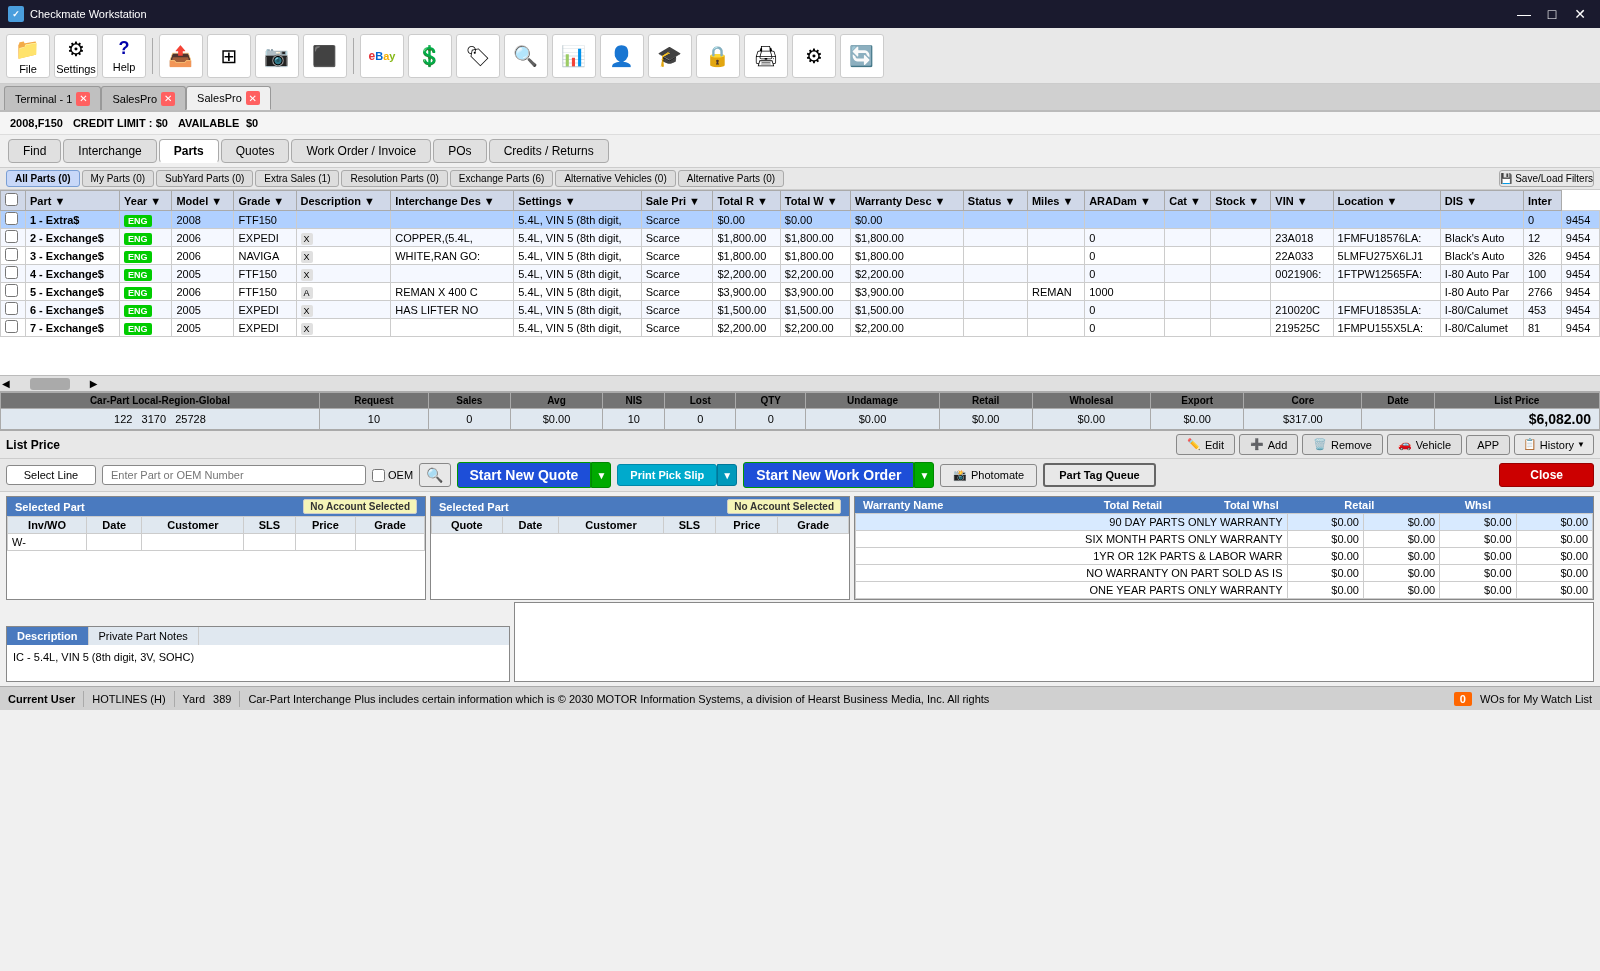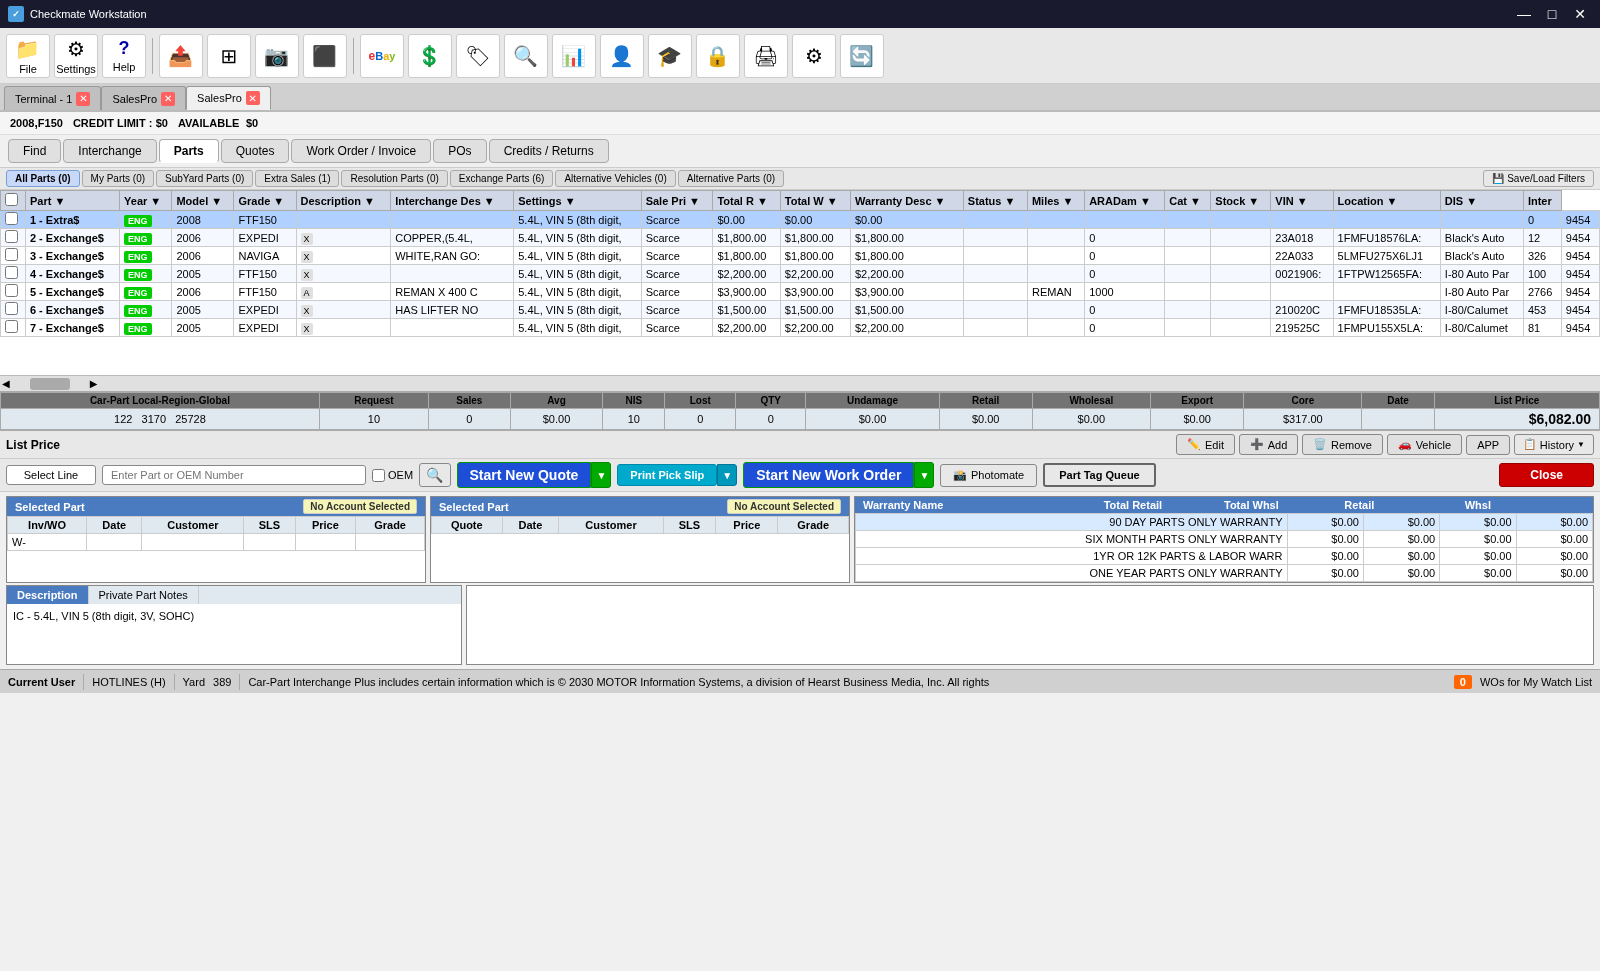--- a/index.html
+++ b/index.html
@@ -29,21 +29,21 @@
 
     
     .nav-tabs { display: flex; align-items: center; padding: 4px 8px; background: #f0f0f0; border-bottom: 1px solid #ccc; gap: 2px; }
     .nav-tab { padding: 4px 14px; border: 1px solid #aaa; border-radius: 4px; cursor: pointer; background: #e0e0e0; font-size: 12px; }
     .nav-tab.active { background: white; border-bottom: 1px solid white; font-weight: bold; }
 
     
     .sub-tabs { display: flex; align-items: center; padding: 2px 6px; background: #e8e8e8; border-bottom: 1px solid #ccc; gap: 2px; flex-wrap: wrap; }
     .sub-tab { padding: 2px 8px; border: 1px solid #aaa; border-radius: 3px; cursor: pointer; background: #ddd; font-size: 10px; white-space: nowrap; }
     .sub-tab.active { background: #c8d8f8; border-color: #7a9fd4; font-weight: bold; }
-    .save-filter-btn { margin-left: auto; padding: 2px 8px; border: 1px solid #aaa; border-radius: 3px; cursor: pointer; background: #e8e8e8; font-size: 10px; }
+    .save-filter-btn { margin-left: auto; padding: 2px 0; border: 1px solid #aaa; border-radius: 3px; cursor: pointer; background: #e8e8e8; font-size: 10px; }
 
     
     .parts-table-container { overflow: auto; flex: 1; background: white; }
     .parts-table { width: 100%; border-collapse: collapse; font-size: 10px; }
     .parts-table th { background: #d0d8e8; border: 1px solid #aaa; padding: 2px 4px; white-space: nowrap; position: sticky; top: 0; z-index: 2; text-align: left; cursor: pointer; }
     .parts-table td { border: 1px solid #ccc; padding: 1px 4px; white-space: nowrap; }
     .parts-table tr:nth-child(even) { background: #f5f8ff; }
     .parts-table tr.selected { background: #b0d0ff; }
     .badge-eng { background: #00cc00; color: white; padding: 1px 4px; border-radius: 2px; font-weight: bold; font-size: 9px; }
     .badge-x { background: #e0e0e0; padding: 1px 3px; border-radius: 2px; font-size: 9px; }
@@ -594,33 +594,40 @@
     <td>$0.00</td>
   </tr>
           <tr>
     <td>1YR OR 12K PARTS &amp; LABOR WARR</td>
     <td>$0.00</td>
     <td>$0.00</td>
     <td>$0.00</td>
     <td>$0.00</td>
   </tr>
           <tr>
+    <td>NO WARRANTY ON PART SOLD AS IS</td>
+    <td>$0.00</td>
+    <td>$0.00</td>
+    <td>$0.00</td>
+    <td>$0.00</td>
+  </tr>
+          <tr>
     <td>ONE YEAR PARTS ONLY WARRANTY</td>
     <td>$0.00</td>
     <td>$0.00</td>
     <td>$0.00</td>
     <td>$0.00</td>
   </tr>
         </tbody>
     </table>
   </div>
 </div>
 
 <div style="display:flex; gap:4px; padding:0 6px 4px 6px; background:#f0f0f0;">
-  <div style="width:456px; border:1px solid #888; background:white;">
+  <div style="width:504px; border:1px solid #888; background:white;margin-top:24px;">
     <div class="desc-tabs">
       <div class="desc-tab active">Description</div>
       <div class="desc-tab">Private Part Notes</div>
     </div>
     <div class="desc-content">IC - 5.4L, VIN 5 (8th digit, 3V, SOHC)</div>
   </div>
   <div style="flex:1; border:1px solid #888; background:white; min-height:80px;">
   </div>
 </div>
 

